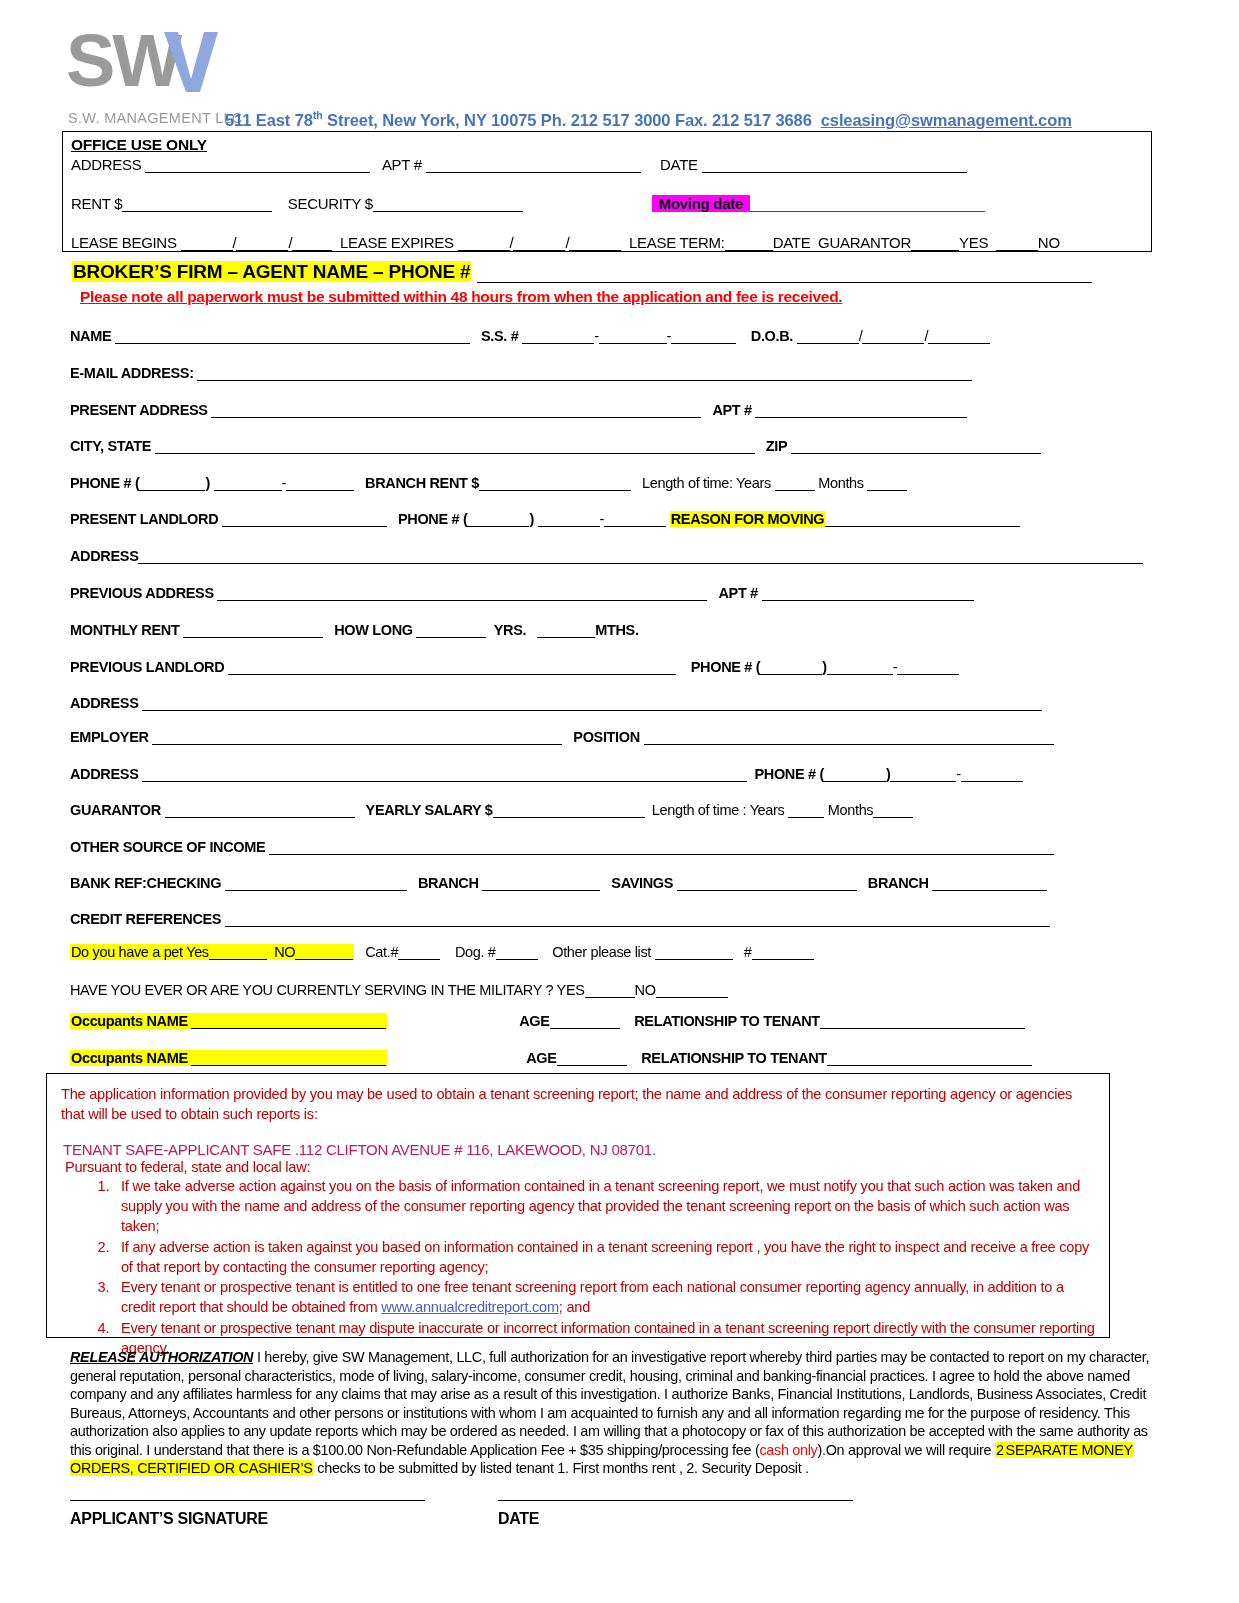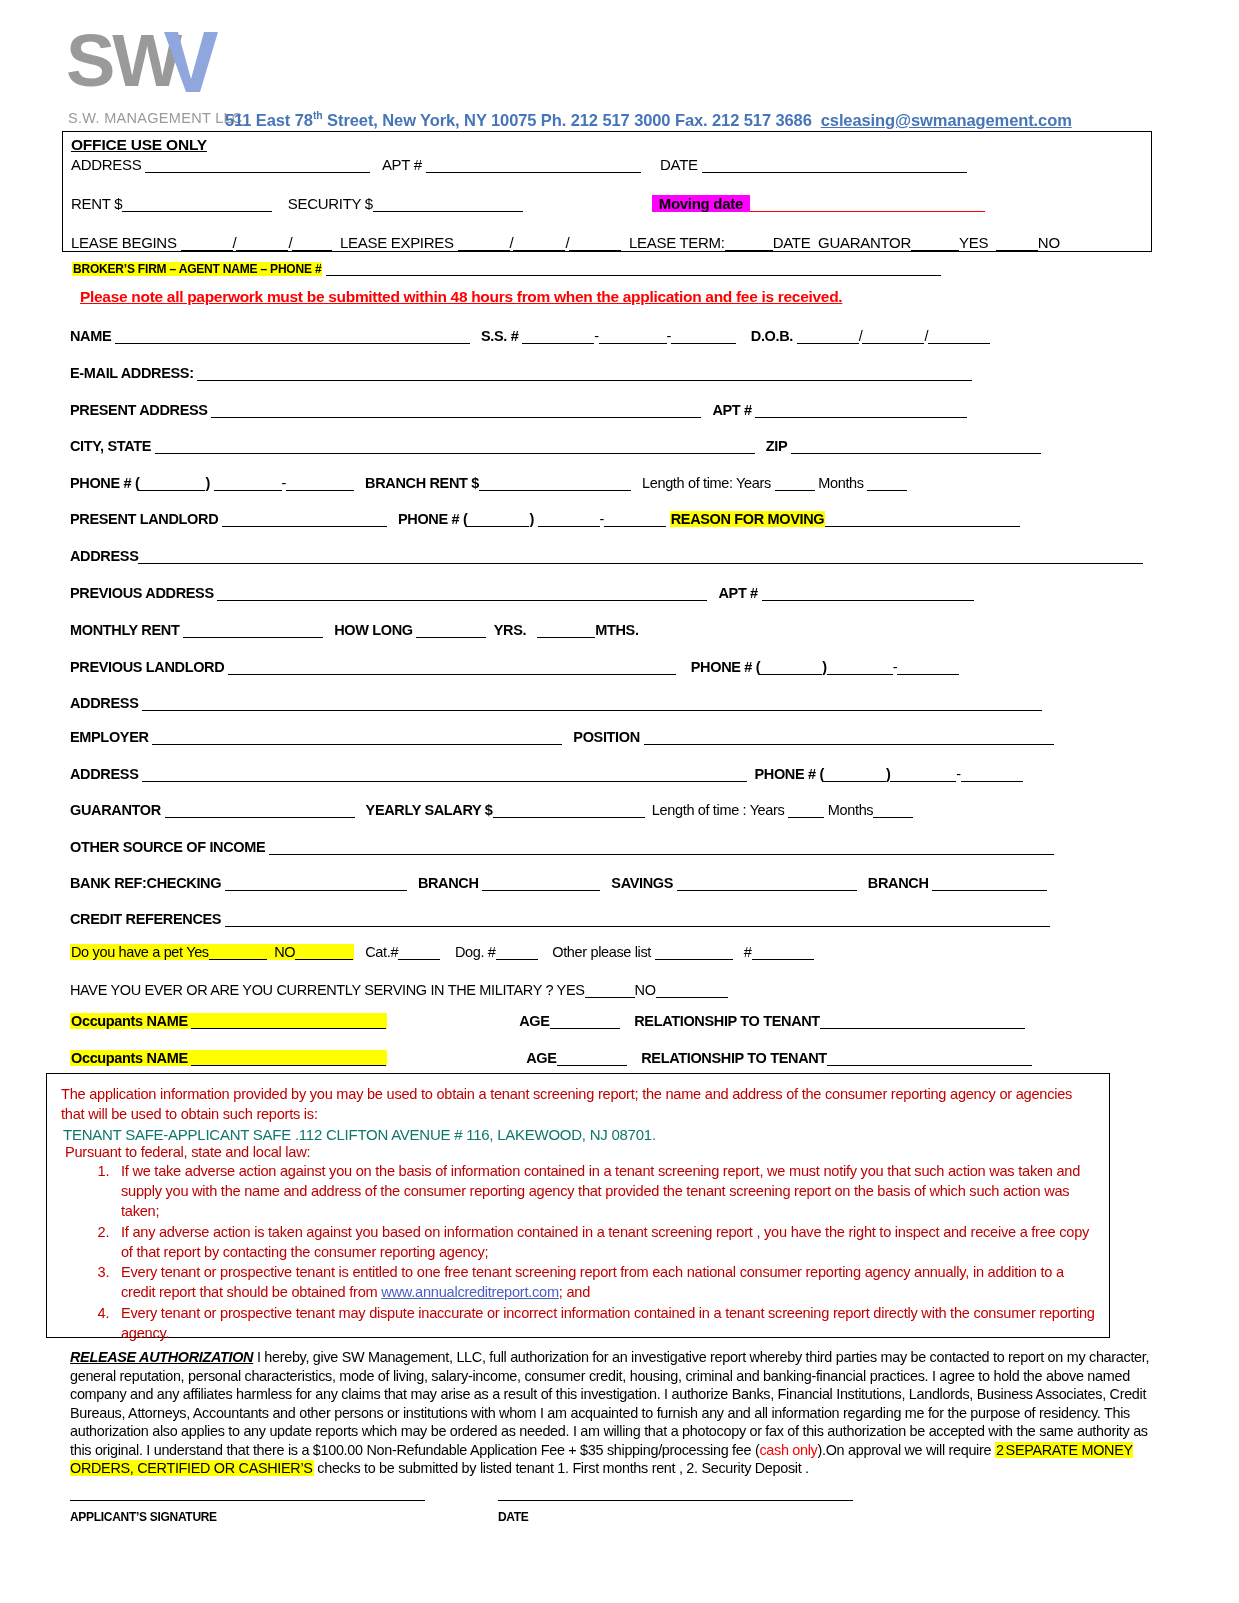--- a/index.html
+++ b/index.html
@@ -43,21 +43,21 @@
   .ou-row3 { margin-top:22px; }
 
   .ul { display:inline-block; border-bottom:1.4px solid #000; vertical-align:bottom; height:15px; }
 
   .hl-magenta { background:#ff00ff; padding:0 7px; font-weight:bold; }
   .hl-yellow  { background:#ffff00; padding:0 1px; }
   .redline { display:inline-block; border-bottom:1.6px solid #ff0000; vertical-align:bottom; height:14px; }
 
   
   .broker {
-    position:absolute; left:72px; top:261px; font-size:12px; font-weight:bold;
+    position:absolute; left:72px; top:261px; font-size:19px; font-weight:bold;
     letter-spacing:-0.2px; white-space:nowrap;
   }
   .notice {
     position:absolute; left:80px; top:288px; width:1070px;
     font-size:15.5px; font-weight:bold; color:#ff0000;
     text-decoration:underline; letter-spacing:-0.3px; white-space:nowrap;
   }
 
   
   .frow {
@@ -66,42 +66,42 @@
   }
   .lbl { font-weight:bold; }
   .lbl-n { font-weight:normal; }
 
   
   .disc-box {
     position:absolute; left:46px; top:1073px; width:1064px; height:265px;
     border:1.5px solid #000; padding:10px 14px 8px 14px;
   }
   .disc-p { color:#c00000; font-size:14.6px; line-height:1.38; letter-spacing:-0.25px; margin:0; }
-  .disc-black { color:#0f766e; font-size:15px; font-weight:500; letter-spacing:-0.25px; margin:2px 0 0 2px; }
+  .disc-black { color:#be185d; font-size:15px; font-weight:500; letter-spacing:-0.25px; margin:17px 0 0 2px; }
   .disc-pursuant { color:#c00000; font-size:14.6px; letter-spacing:-0.25px; margin:1px 0 0 4px; }
   ol.disc-list {
     color:#c00000; font-size:14.6px; margin:2px 0 0 0; padding-left:52px;
     line-height:1.36; letter-spacing:-0.25px;
   }
   ol.disc-list li { margin-bottom:1px; padding-left:8px; }
   .acr-link { color:#4a5fc0; text-decoration:underline; }
 
   
   .release {
     position:absolute; left:70px; top:1348px; width:1085px;
     font-size:14.4px; line-height:1.29; letter-spacing:-0.3px; text-align:left;
   }
   .release .ra-title { font-weight:bold; font-style:italic; text-decoration:underline; }
   .red-txt { color:#ff0000; }
   .bold { font-weight:normal; }
 
   
   .sig-wrap { position:absolute; left:70px; top:1500px; width:1085px; }
   .sig-line { position:absolute; border-bottom:1.8px solid #000; }
-  .sig-lbl { position:absolute; font-size:12px; font-weight:bold; letter-spacing:-0.3px; }
+  .sig-lbl { position:absolute; font-size:16px; font-weight:bold; letter-spacing:-0.3px; }
 
   
   .watermark {
     position:absolute; left:410px; top:760px;
     font-family:"Liberation Serif", serif;
     font-size:52px; letter-spacing:6px; color:rgba(120,120,120,0.42);
     white-space:nowrap; pointer-events:none; user-select:none;
   }
 </style>
 </head>

